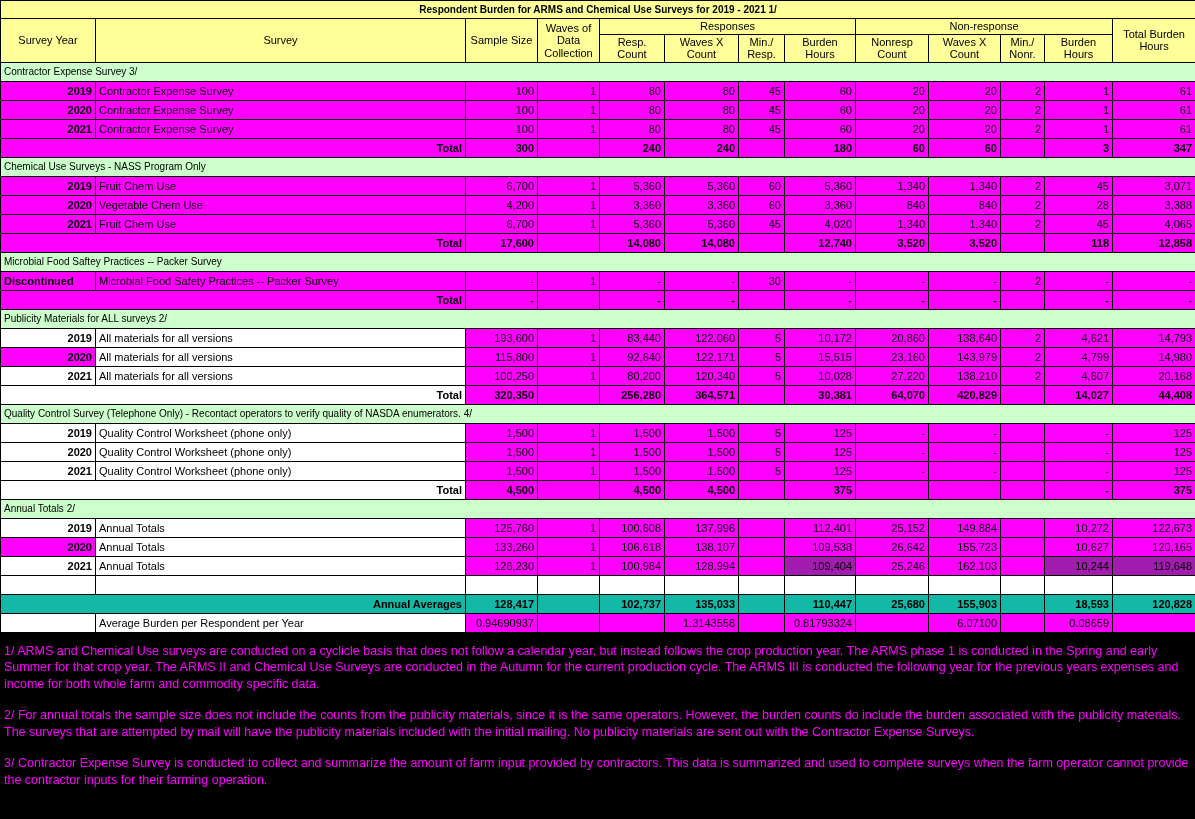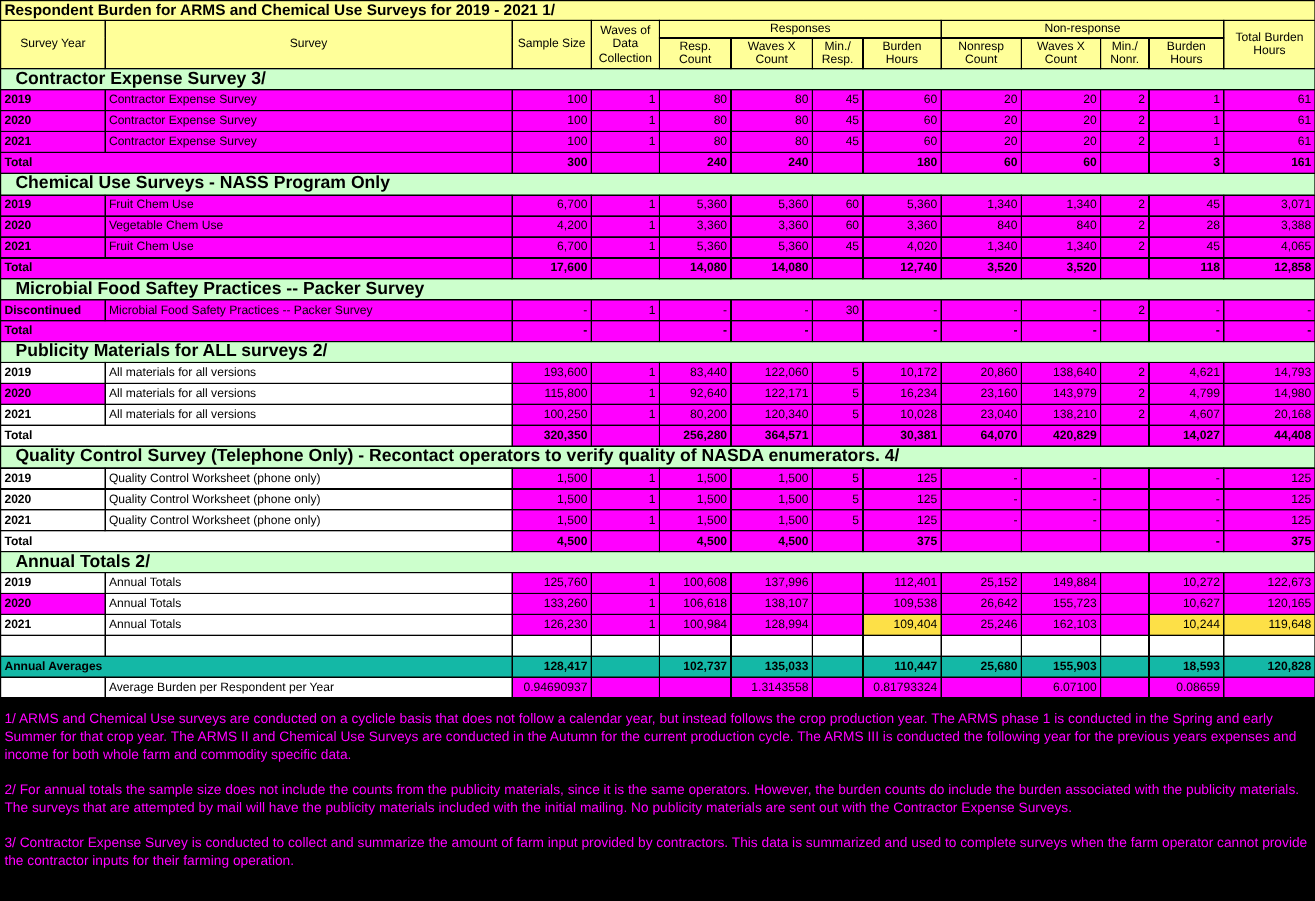--- a/index.html
+++ b/index.html
@@ -28,41 +28,40 @@
   }
   th {
     background: #FFFF99;
     font-weight: normal;
     text-align: center;
     padding: 1px 2px;
   }
   .title-cell {
     background: #FFFF99;
     font-weight: bold;
-    font-size: 14px;
-    text-align: left;
+    font-size: 10px;
+    text-align: center;
     height: 17px;
   }
   tbody td {
     height: 18px;
     white-space: nowrap;
   }
   td.section {
     background: #CCFFCC;
-    font-size: 16px;
-    padding-left: 13px;
+    font-size: 10px;
+    padding-left: 3px;
     white-space: nowrap;
-    font-weight: bold;
   }
   .m    { background: #FF00FF; color: #000; }
   .w    { background: #FFFFFF; color: #000; }
   .blue { background: #14b8a6; color: #000; }
-  .hl   { background: #fde047; color: #000; }
+  .hl   { background: #a21caf; color: #000; }
   .num    { text-align: right; }
-  .center { text-align: left; }
+  .center { text-align: right; }
   .bold   { font-weight: bold; }
   .footnotes { padding: 10px 4px 0 4px; }
   .footnotes p {
     color: #FF00FF;
     font-size: 12.5px;
     line-height: 1.32;
     margin: 0 0 15px 0;
   }
 </style>
 </head>
@@ -163,21 +162,21 @@
           <td class="m num bold">300</td>
           <td class="m num bold"></td>
           <td class="m num bold">240</td>
           <td class="m num bold">240</td>
           <td class="m num bold"></td>
           <td class="m num bold">180</td>
           <td class="m num bold">60</td>
           <td class="m num bold">60</td>
           <td class="m num bold"></td>
           <td class="m num bold">3</td>
-          <td class="m num bold">161</td>
+          <td class="m num bold">347</td>
         </tr>
         <tr>
           <td class="section" colspan="13">Chemical Use Surveys - NASS Program Only</td>
         </tr>
         <tr>
           <td class="m bold center">2019</td>
           <td class="m">Fruit Chem Use</td>
           <td class="m num">6,700</td>
           <td class="m num">1</td>
           <td class="m num">5,360</td>
@@ -285,37 +284,37 @@
           <td class="m num">14,793</td>
         </tr>
         <tr>
           <td class="m bold center">2020</td>
           <td class="w">All materials for all versions</td>
           <td class="m num">115,800</td>
           <td class="m num">1</td>
           <td class="m num">92,640</td>
           <td class="m num">122,171</td>
           <td class="m num">5</td>
-          <td class="m num">16,234</td>
+          <td class="m num">15,515</td>
           <td class="m num">23,160</td>
           <td class="m num">143,979</td>
           <td class="m num">2</td>
           <td class="m num">4,799</td>
           <td class="m num">14,980</td>
         </tr>
         <tr>
           <td class="w bold center">2021</td>
           <td class="w">All materials for all versions</td>
           <td class="m num">100,250</td>
           <td class="m num">1</td>
           <td class="m num">80,200</td>
           <td class="m num">120,340</td>
           <td class="m num">5</td>
           <td class="m num">10,028</td>
-          <td class="m num">23,040</td>
+          <td class="m num">27,220</td>
           <td class="m num">138,210</td>
           <td class="m num">2</td>
           <td class="m num">4,607</td>
           <td class="m num">20,168</td>
         </tr>
         <tr>
           <td class="w bold center" colspan="2">Total</td>
           <td class="m num bold">320,350</td>
           <td class="m num bold"></td>
           <td class="m num bold">256,280</td>

